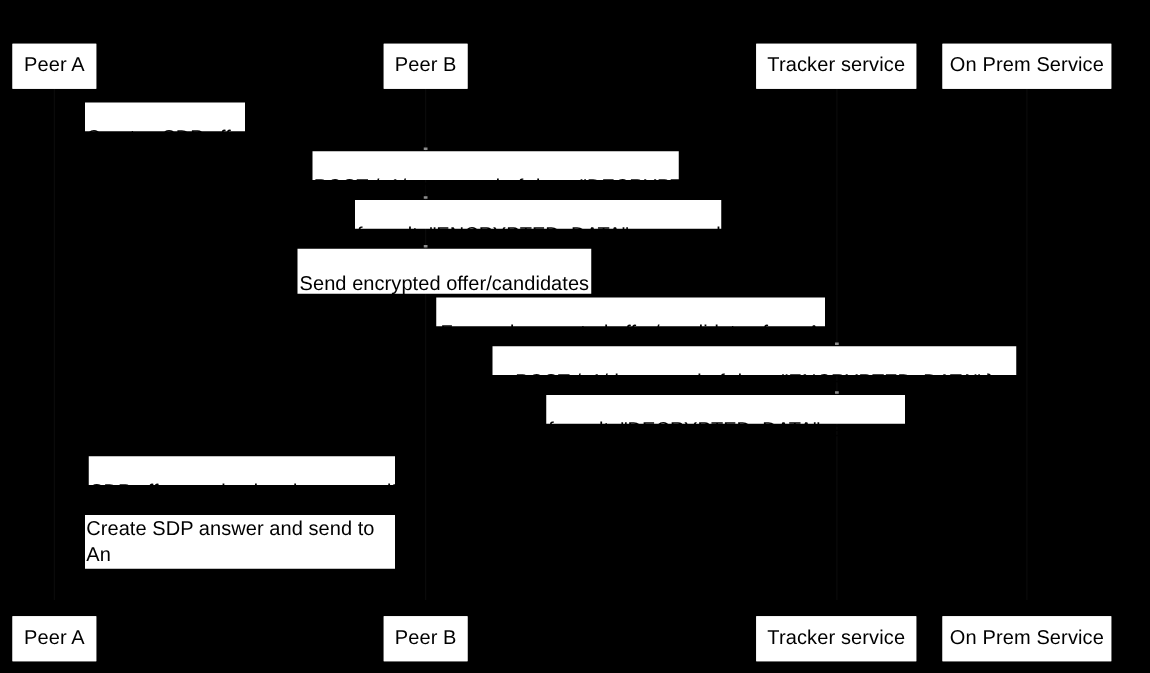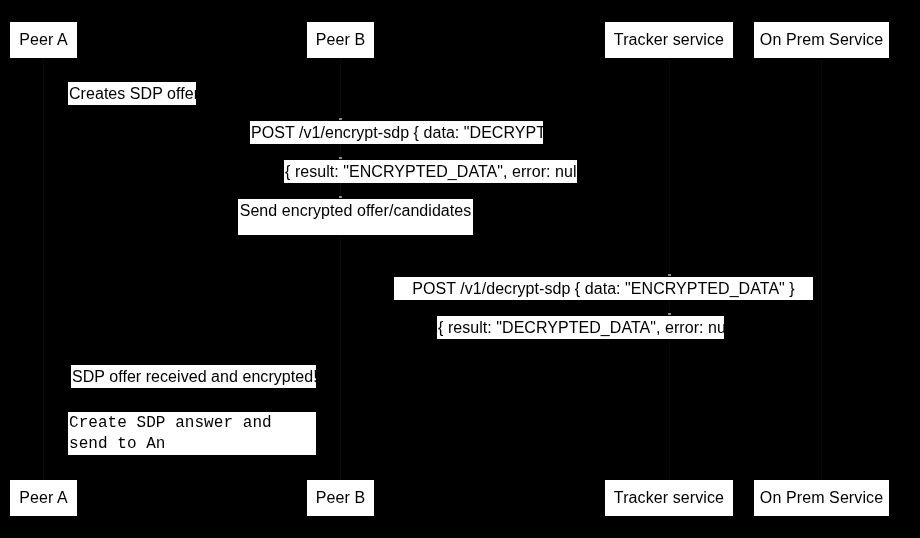--- a/index.html
+++ b/index.html
@@ -30,51 +30,51 @@
     color: #000000;
     border: 1px solid #ffffff;
     box-sizing: border-box;
     font-size: 16px;
     line-height: 1;
     display: flex;
     align-items: center;
     justify-content: center;
     white-space: nowrap;
     letter-spacing: 0.1px;
+    margin-top: 13px;
   }
   
   .lifeline {
     position: absolute;
     width: 1px;
     background: #0a0a0a;
     top: 58px;
     height: 422px;
   }
   
   .msg-label {
     position: absolute;
     background: #ffffff;
     color: #000000;
     font-size: 16px;
     line-height: 22px;
     white-space: nowrap;
     box-sizing: border-box;
-    padding: 1px 1px 1px 1px;
+    padding: 18px 1px 1px 1px;
     text-align: center;
     letter-spacing: 0.05px;
   }
   .msg-label.multiline {
     white-space: normal;
     width: 248px;
     line-height: 21px;
     padding-top: 1px;
   }
   .msg-label .ln {
     display: block;
-    font-family: Liberation Mono, monospace;
   }
   .msg-label .ln1 {
     text-align: left;
   }
   .msg-label .ln2 {
     text-align: center;
   }
   
   .tick {
     position: absolute;
@@ -114,20 +114,21 @@
   </div>
 
   <div class="msg-label" style="left:68px;top:82px;width:128px;height:23px">Creates SDP offer</div>
 
   <div class="msg-label" style="left:250px;top:121px;width:293px;height:23px">POST /v1/encrypt-sdp { data: "DECRYPTED_DATA" }</div>
 
   <div class="msg-label" style="left:284px;top:160px;width:293px;height:23px">{ result: "ENCRYPTED_DATA", error: null }</div>
 
   <div class="msg-label" style="left:238px;top:199px;width:235px;height:36px">Send encrypted offer/candidates</div>
 
+  <div class="msg-label" style="left:349px;top:238px;width:311px;height:23px">Forward encrypted offer/candidates from A</div>
 
   <div class="msg-label" style="left:394px;top:277px;width:419px;height:23px">POST /v1/decrypt-sdp { data: "ENCRYPTED_DATA" }</div>
 
   <div class="msg-label" style="left:437px;top:316px;width:287px;height:23px">{ result: "DECRYPTED_DATA", error: null }</div>
 
   <div class="msg-label" style="left:71px;top:365px;width:245px;height:23px">SDP offer received and encrypted!</div>
 
   <div class="msg-label multiline" style="left:68px;top:412px;width:248px;height:43px">
     <span class="ln ln1">Create SDP answer and send to An</span>
     <span class="ln ln2">using the same mechanism</span>

